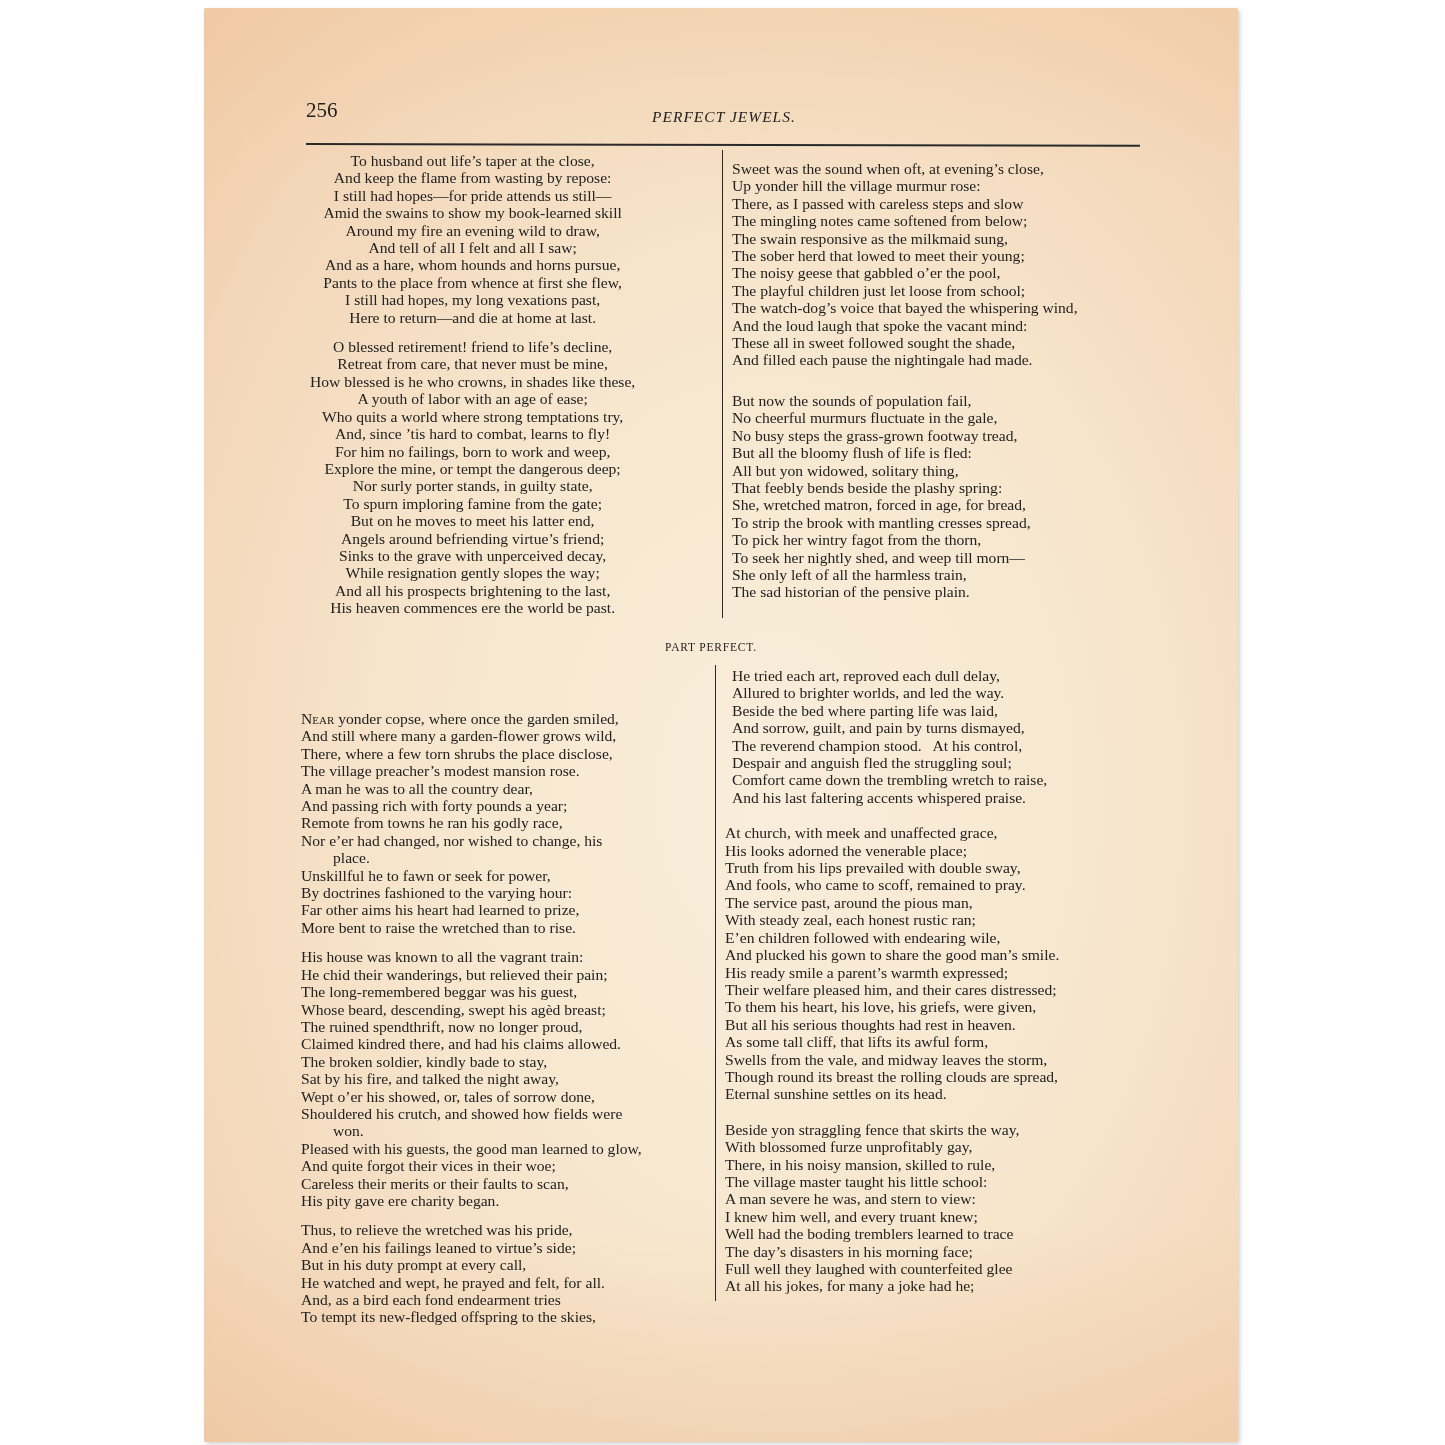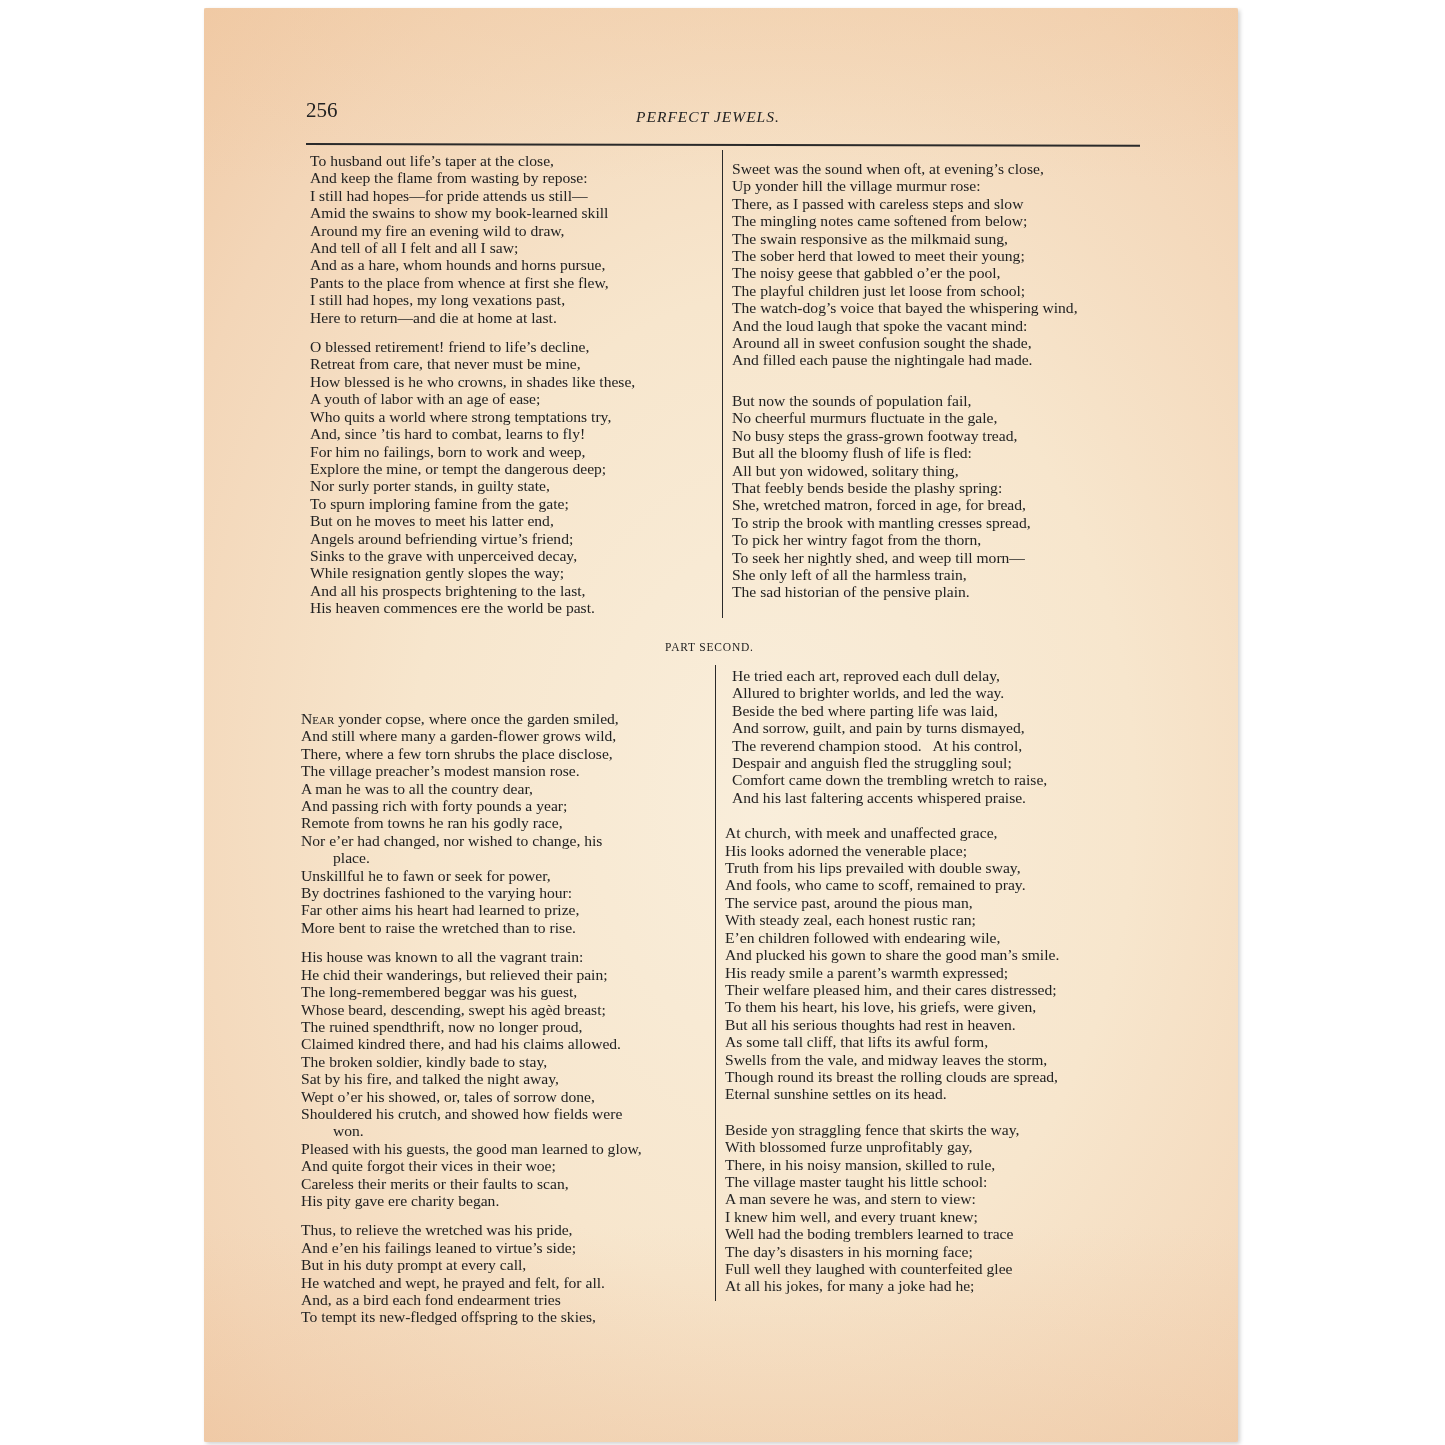--- a/index.html
+++ b/index.html
@@ -17,21 +17,21 @@
   .page::after {
     content:""; position:absolute; inset:0;
     background: linear-gradient(180deg, rgba(240,200,160,0.35) 0%, rgba(0,0,0,0) 12%, rgba(0,0,0,0) 85%, rgba(235,190,150,0.35) 100%);
     pointer-events:none;
   }
   .folio {
     position:absolute; left:306px; top:98px; font-size:21px; color:#222;
     font-family:"Liberation Serif", serif;
   }
   .running-head {
-    position:absolute; left:636px; top:108px; font-size:15.5px; font-style:italic;
+    position:absolute; left:652px; top:108px; font-size:15.5px; font-style:italic;
     letter-spacing:1px; color:#222; font-family:"Liberation Serif", serif;
   }
   .head-rule {
     position:absolute; left:306px; top:143px; width:834px; height:0;
     border-top:2px solid #2a2a2a; transform:rotate(0.12deg); transform-origin:left;
   }
   .col {
     position:absolute; font-family:"Liberation Serif", serif; font-size:15.6px;
     line-height:17.4px; color:#222; white-space:nowrap;
   }
@@ -47,21 +47,21 @@
 </style>
 </head>
 <body>
 
 <div class="page"></div>
 
 <div class="folio">256</div>
 <div class="running-head">PERFECT JEWELS.</div>
 <div class="head-rule"></div>
 
-<div class="col" id="p1-left" style="left:310px; top:152px;">
+<div class="col" id="p1-left" style="left:310px; top:152px;text-align:center;">
   <div class="stanza">
     <span class="line">To husband out life’s taper at the close,</span>
     <span class="line">And keep the flame from wasting by repose:</span>
     <span class="line">I still had hopes—for pride attends us still—</span>
     <span class="line">Amid the swains to show my book-learned skill</span>
     <span class="line">Around my fire an evening wild to draw,</span>
     <span class="line">And tell of all I felt and all I saw;</span>
     <span class="line">And as a hare, whom hounds and horns pursue,</span>
     <span class="line">Pants to the place from whence at first she flew,</span>
     <span class="line">I still had hopes, my long vexations past,</span>
@@ -94,40 +94,40 @@
     <span class="line">Sweet was the sound when oft, at evening’s close,</span>
     <span class="line">Up yonder hill the village murmur rose:</span>
     <span class="line">There, as I passed with careless steps and slow</span>
     <span class="line">The mingling notes came softened from below;</span>
     <span class="line">The swain responsive as the milkmaid sung,</span>
     <span class="line">The sober herd that lowed to meet their young;</span>
     <span class="line">The noisy geese that gabbled o’er the pool,</span>
     <span class="line">The playful children just let loose from school;</span>
     <span class="line">The watch-dog’s voice that bayed the whispering wind,</span>
     <span class="line">And the loud laugh that spoke the vacant mind:</span>
-    <span class="line">Around all in sweet confusion sought the shade,</span>
+    <span class="line">These all in sweet followed sought the shade,</span>
     <span class="line">And filled each pause the nightingale had made.</span>
   </div>
   <div class="stanza">
     <span class="line">But now the sounds of population fail,</span>
     <span class="line">No cheerful murmurs fluctuate in the gale,</span>
     <span class="line">No busy steps the grass-grown footway tread,</span>
     <span class="line">But all the bloomy flush of life is fled:</span>
     <span class="line">All but yon widowed, solitary thing,</span>
     <span class="line">That feebly bends beside the plashy spring:</span>
     <span class="line">She, wretched matron, forced in age, for bread,</span>
     <span class="line">To strip the brook with mantling cresses spread,</span>
     <span class="line">To pick her wintry fagot from the thorn,</span>
     <span class="line">To seek her nightly shed, and weep till morn—</span>
     <span class="line">She only left of all the harmless train,</span>
     <span class="line">The sad historian of the pensive plain.</span>
   </div>
 </div>
 
-<div class="part-heading">PART SECOND.</div>
+<div class="part-heading">PART PERFECT.</div>
 
 <div class="col" id="p2-left" style="left:301px; top:662px;margin-top:48px;">
   <div class="stanza">
     <span class="line"><span class="smallcaps">Near</span><span> yonder copse, where once the garden smiled,</span></span>
     <span class="line">And still where many a garden-flower grows wild,</span>
     <span class="line">There, where a few torn shrubs the place disclose,</span>
     <span class="line">The village preacher’s modest mansion rose.</span>
     <span class="line">A man he was to all the country dear,</span>
     <span class="line">And passing rich with forty pounds a year;</span>
     <span class="line">Remote from towns he ran his godly race,</span>

